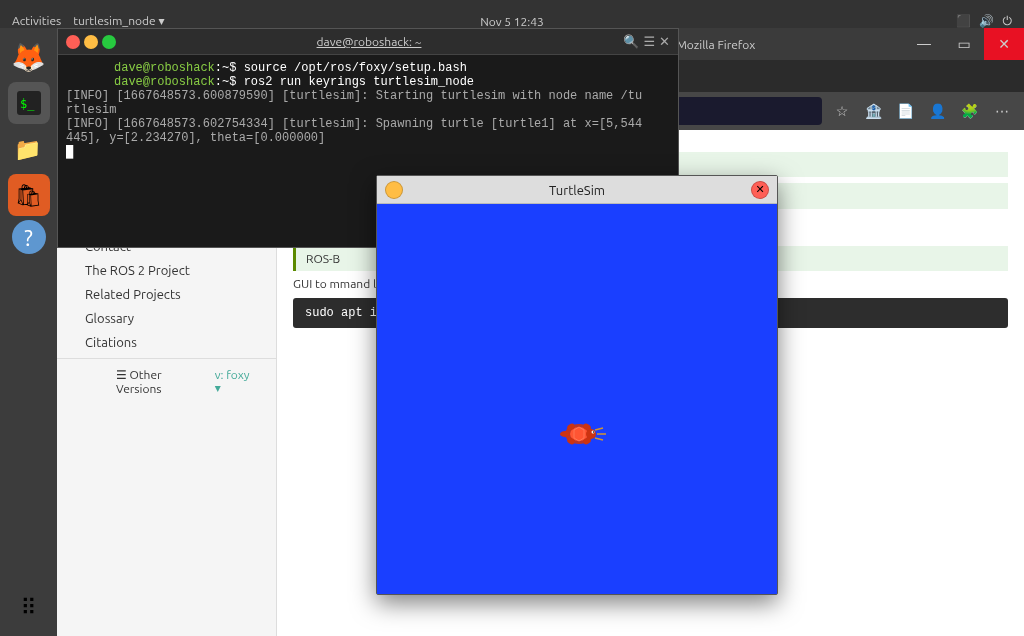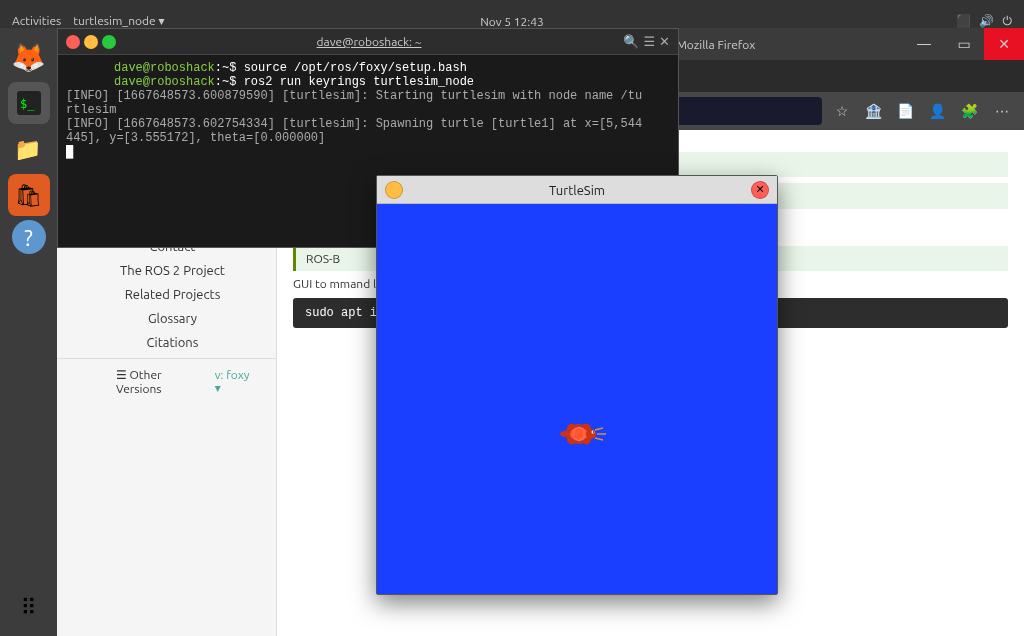--- a/index.html
+++ b/index.html
@@ -175,21 +175,20 @@
       font-size: 13px;
       overflow-y: auto;
     }
     .docs-sidebar-item {
       padding: 5px 16px;
       color: #333;
       cursor: pointer;
       display: flex;
       align-items: center;
       gap: 6px;
-      justify-content: center;
     }
     .docs-sidebar-item .icon { color: #666; font-size: 11px; }
     .docs-sidebar-item.indent { padding-left: 28px; }
     .docs-sidebar-divider { height: 1px; background: #ddd; margin: 4px 0; }
 
     
     .docs-main {
       flex: 1;
       background: #fff;
       padding: 16px;
@@ -466,21 +465,21 @@
   <div class="terminal-body">
     <div>
       <span class="term-prompt">dave@roboshack</span><span>:~$ source /opt/ros/foxy/setup.bash</span>
     </div>
     <div>
       <span class="term-prompt">dave@roboshack</span><span>:~$ ros2 run keyrings turtlesim_node</span>
     </div>
     <div class="term-info">[INFO] [1667648573.600879590] [turtlesim]: Starting turtlesim with node name /tu</div>
     <div class="term-info">rtlesim</div>
     <div class="term-info">[INFO] [1667648573.602754334] [turtlesim]: Spawning turtle [turtle1] at x=[5,544</div>
-    <div class="term-info">445], y=[3.555172], theta=[0.000000]</div>
+    <div class="term-info">445], y=[2.234270], theta=[0.000000]</div>
     <div>
       <span style="color:#fff;">█</span>
     </div>
   </div>
 </div>
 
 <div class="turtlesim-window">
   <div class="turtlesim-titlebar">
     <div class="ts-controls">
       <div class="ts-btn ts-min"></div>

